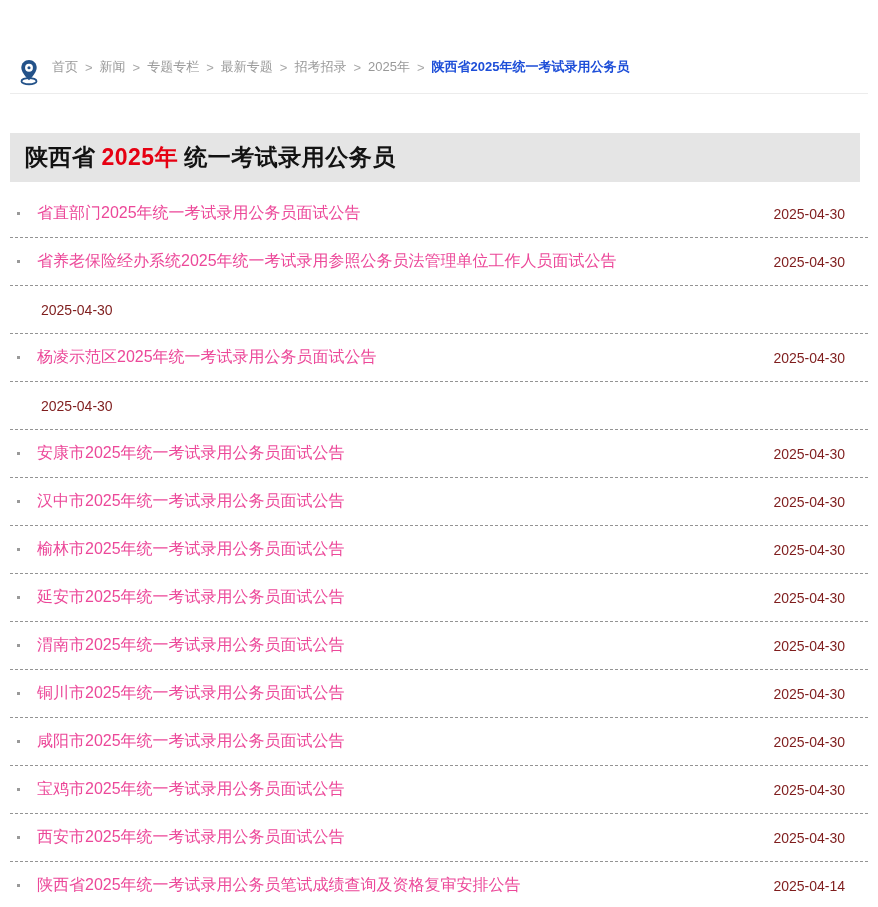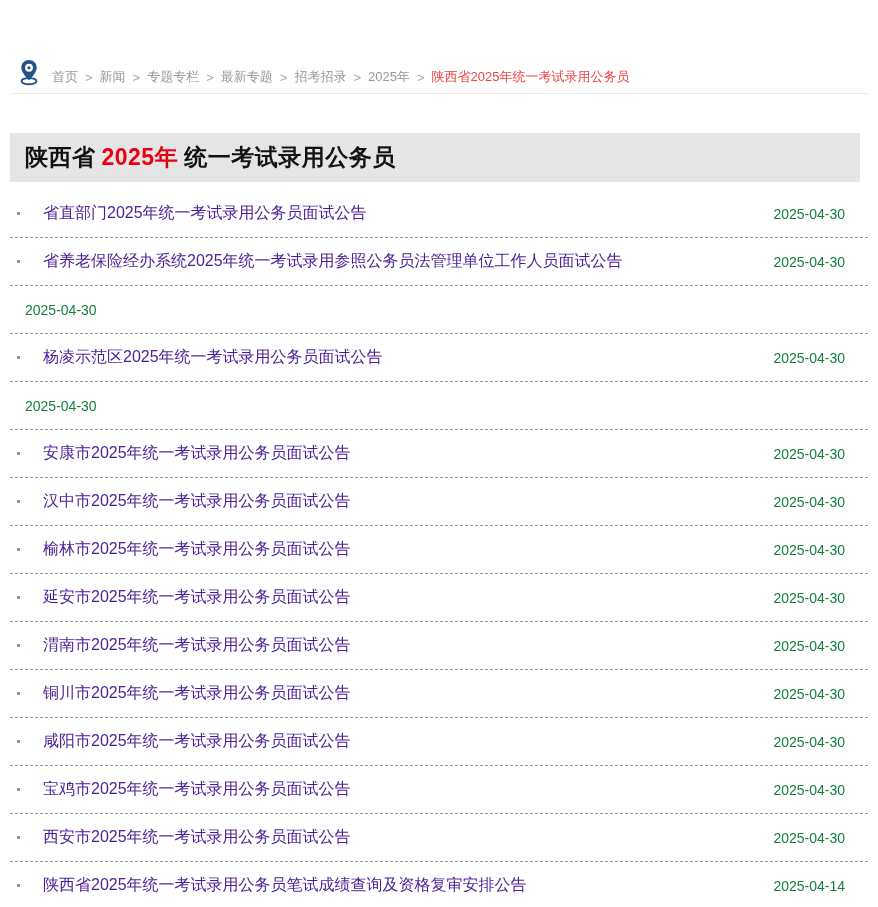--- a/index.html
+++ b/index.html
@@ -8,26 +8,26 @@
     width: 878px; height: 907px; overflow: hidden;
     font-family: "Liberation Sans", "DejaVu Sans", sans-serif;
     position: relative;
   }
 
   
   .breadcrumb-bar {
     margin: 0 10px;
     padding: 58px 0 7px 8px;
     border-bottom: 1px solid #ececec;
-    display: flex; align-items: flex-end; gap: 12px;
+    display: flex; align-items: flex-start; gap: 12px;
   }
   .pin-icon { width: 22px; height: 28px; display: inline-flex; flex: 0 0 auto; }
   .crumbs { display: flex; align-items: center; flex-wrap: nowrap; gap: 7px; font-size: 13px; color: #999; }
   .crumb { color: #999; text-decoration: none; white-space: nowrap; cursor: pointer; }
-  .crumb.current { color: #ef4444; cursor: default; }
+  .crumb.current { color: #1d4ed8; cursor: default; font-weight: bold; }
   .crumb-sep { color: #a8a8a8; }
 
   
   .title-block {
     margin: 39px 18px 0 10px;
     height: 49px;
     background: #e5e5e5;
     display: flex; align-items: center;
     padding: 0 15px;
   }
@@ -36,28 +36,28 @@
 
   
   .news-list { list-style: none; margin: 8px 10px 0 10px; }
   .news-row {
     height: 48px;
     display: flex; align-items: center; justify-content: space-between;
     border-bottom: 1px dashed #949494;
     padding: 0 23px 0 7px;
   }
   .row-title {
-    display: flex; align-items: center; gap: 23px;
-    font-size: 16px; color: #4c1d95; text-decoration: none; cursor: pointer;
+    display: flex; align-items: center; gap: 17px;
+    font-size: 16px; color: #ec4899; text-decoration: none; cursor: pointer;
     white-space: nowrap; overflow: hidden;
   }
   .bullet {
     width: 3px; height: 3px; background: #9a9a9a; display: inline-block; flex: 0 0 auto;
   }
-  .row-date { font-size: 14px; color: #15803d; white-space: nowrap; flex: 0 0 auto; margin-left: 8px; }
+  .row-date { font-size: 14px; color: #7f1d1d; white-space: nowrap; flex: 0 0 auto; margin-left: 24px; }
 </style>
 </head>
 <body>
 
 <div class="breadcrumb-bar">
   <span class="pin-icon">
     <svg viewBox="0 0 24 28" width="22" height="28" xmlns="http://www.w3.org/2000/svg">
       <ellipse cx="12" cy="24" rx="8.2" ry="3.4" fill="none" stroke="#235289" stroke-width="2"></ellipse>
       <path d="M12 1 C7.3 1 3.6 4.7 3.6 9.4 c0 6 8.4 13.6 8.4 13.6 s8.4 -7.6 8.4 -13.6 C20.4 4.7 16.7 1 12 1 z" fill="#235289"></path>
       <circle cx="12" cy="9.3" r="4.3" fill="#ffffff"></circle>

